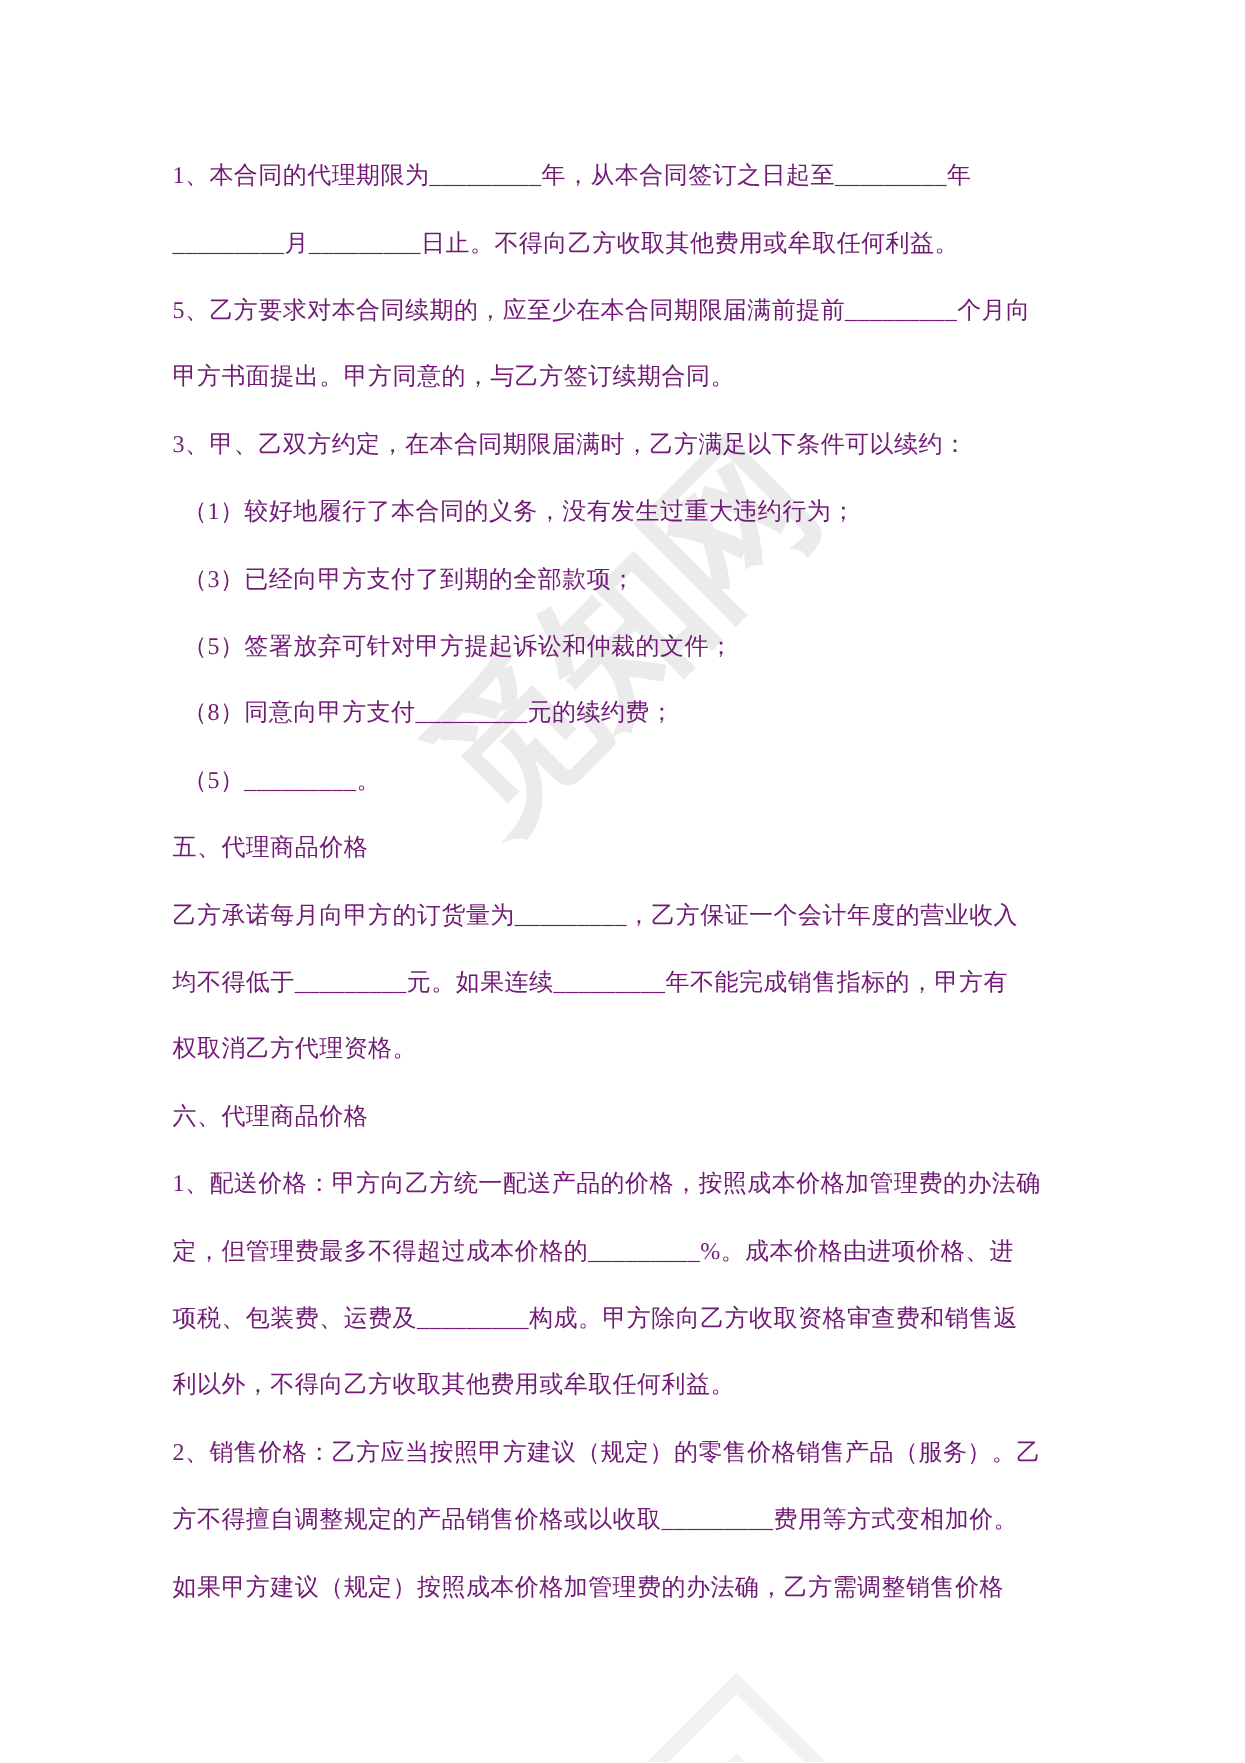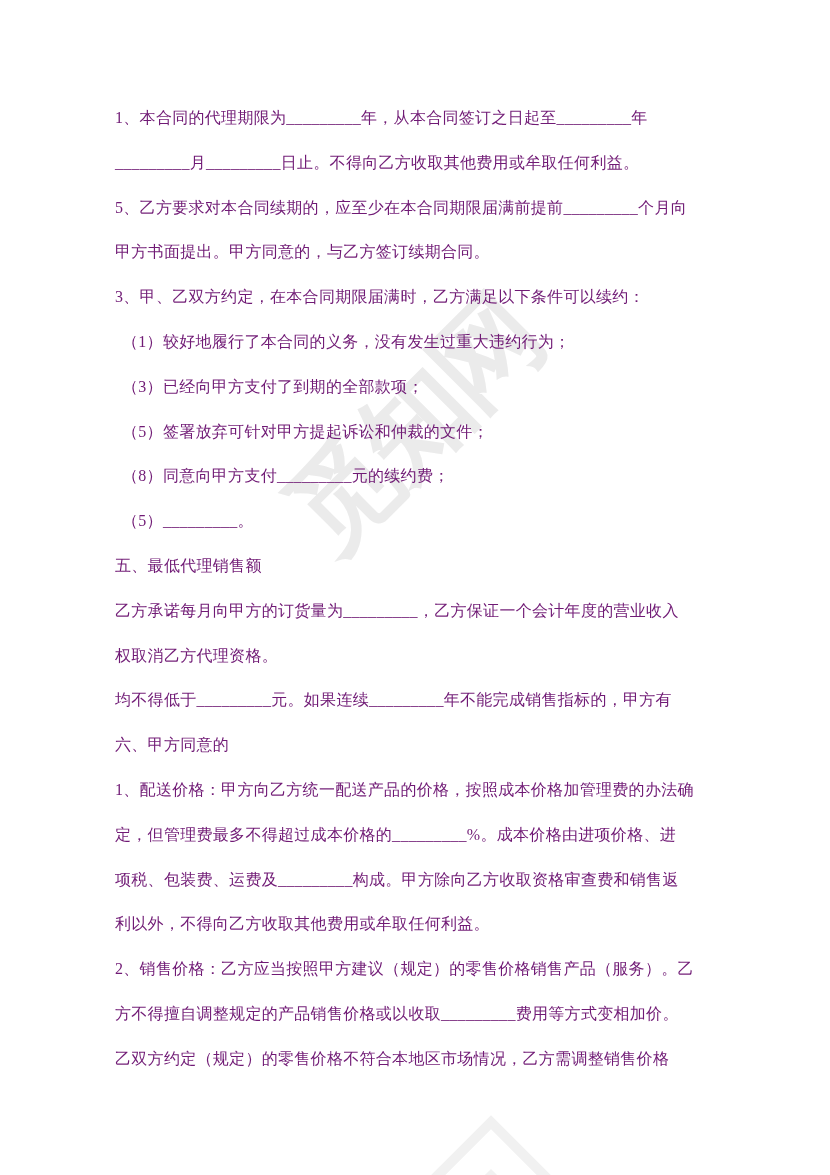--- a/index.html
+++ b/index.html
@@ -84,27 +84,27 @@
     <div class="line">1、本合同的代理期限为_________年，从本合同签订之日起至_________年</div>
     <div class="line">_________月_________日止。不得向乙方收取其他费用或牟取任何利益。</div>
     <div class="line">5、乙方要求对本合同续期的，应至少在本合同期限届满前提前_________个月向</div>
     <div class="line">甲方书面提出。甲方同意的，与乙方签订续期合同。</div>
     <div class="line">3、甲、乙双方约定，在本合同期限届满时，乙方满足以下条件可以续约：</div>
     <div class="line indent">（1）较好地履行了本合同的义务，没有发生过重大违约行为；</div>
     <div class="line indent">（3）已经向甲方支付了到期的全部款项；</div>
     <div class="line indent">（5）签署放弃可针对甲方提起诉讼和仲裁的文件；</div>
     <div class="line indent">（8）同意向甲方支付_________元的续约费；</div>
     <div class="line indent">（5）_________。</div>
-    <div class="line">五、最低代理销售额</div>
+    <div class="line">五、代理商品价格</div>
     <div class="line">乙方承诺每月向甲方的订货量为_________，乙方保证一个会计年度的营业收入</div>
+    <div class="line">均不得低于_________元。如果连续_________年不能完成销售指标的，甲方有</div>
     <div class="line">权取消乙方代理资格。</div>
-    <div class="line">均不得低于_________元。如果连续_________年不能完成销售指标的，甲方有</div>
-    <div class="line">六、甲方同意的</div>
+    <div class="line">六、代理商品价格</div>
     <div class="line">1、配送价格：甲方向乙方统一配送产品的价格，按照成本价格加管理费的办法确</div>
     <div class="line">定，但管理费最多不得超过成本价格的_________%。成本价格由进项价格、进</div>
     <div class="line">项税、包装费、运费及_________构成。甲方除向乙方收取资格审查费和销售返</div>
     <div class="line">利以外，不得向乙方收取其他费用或牟取任何利益。</div>
     <div class="line">2、销售价格：乙方应当按照甲方建议（规定）的零售价格销售产品（服务）。乙</div>
     <div class="line">方不得擅自调整规定的产品销售价格或以收取_________费用等方式变相加价。</div>
-    <div class="line">乙双方约定（规定）的零售价格不符合本地区市场情况，乙方需调整销售价格</div>
+    <div class="line">如果甲方建议（规定）按照成本价格加管理费的办法确，乙方需调整销售价格</div>
   </div>
 
 </div>
 
 </body></html>

